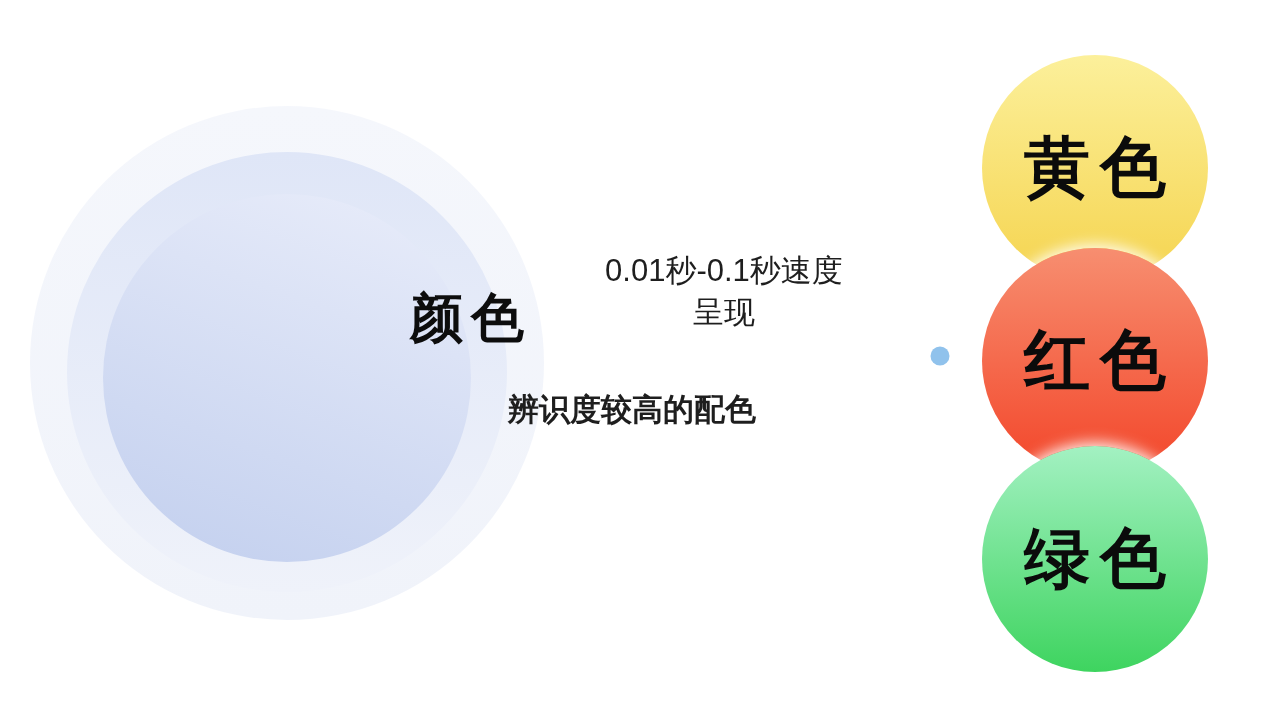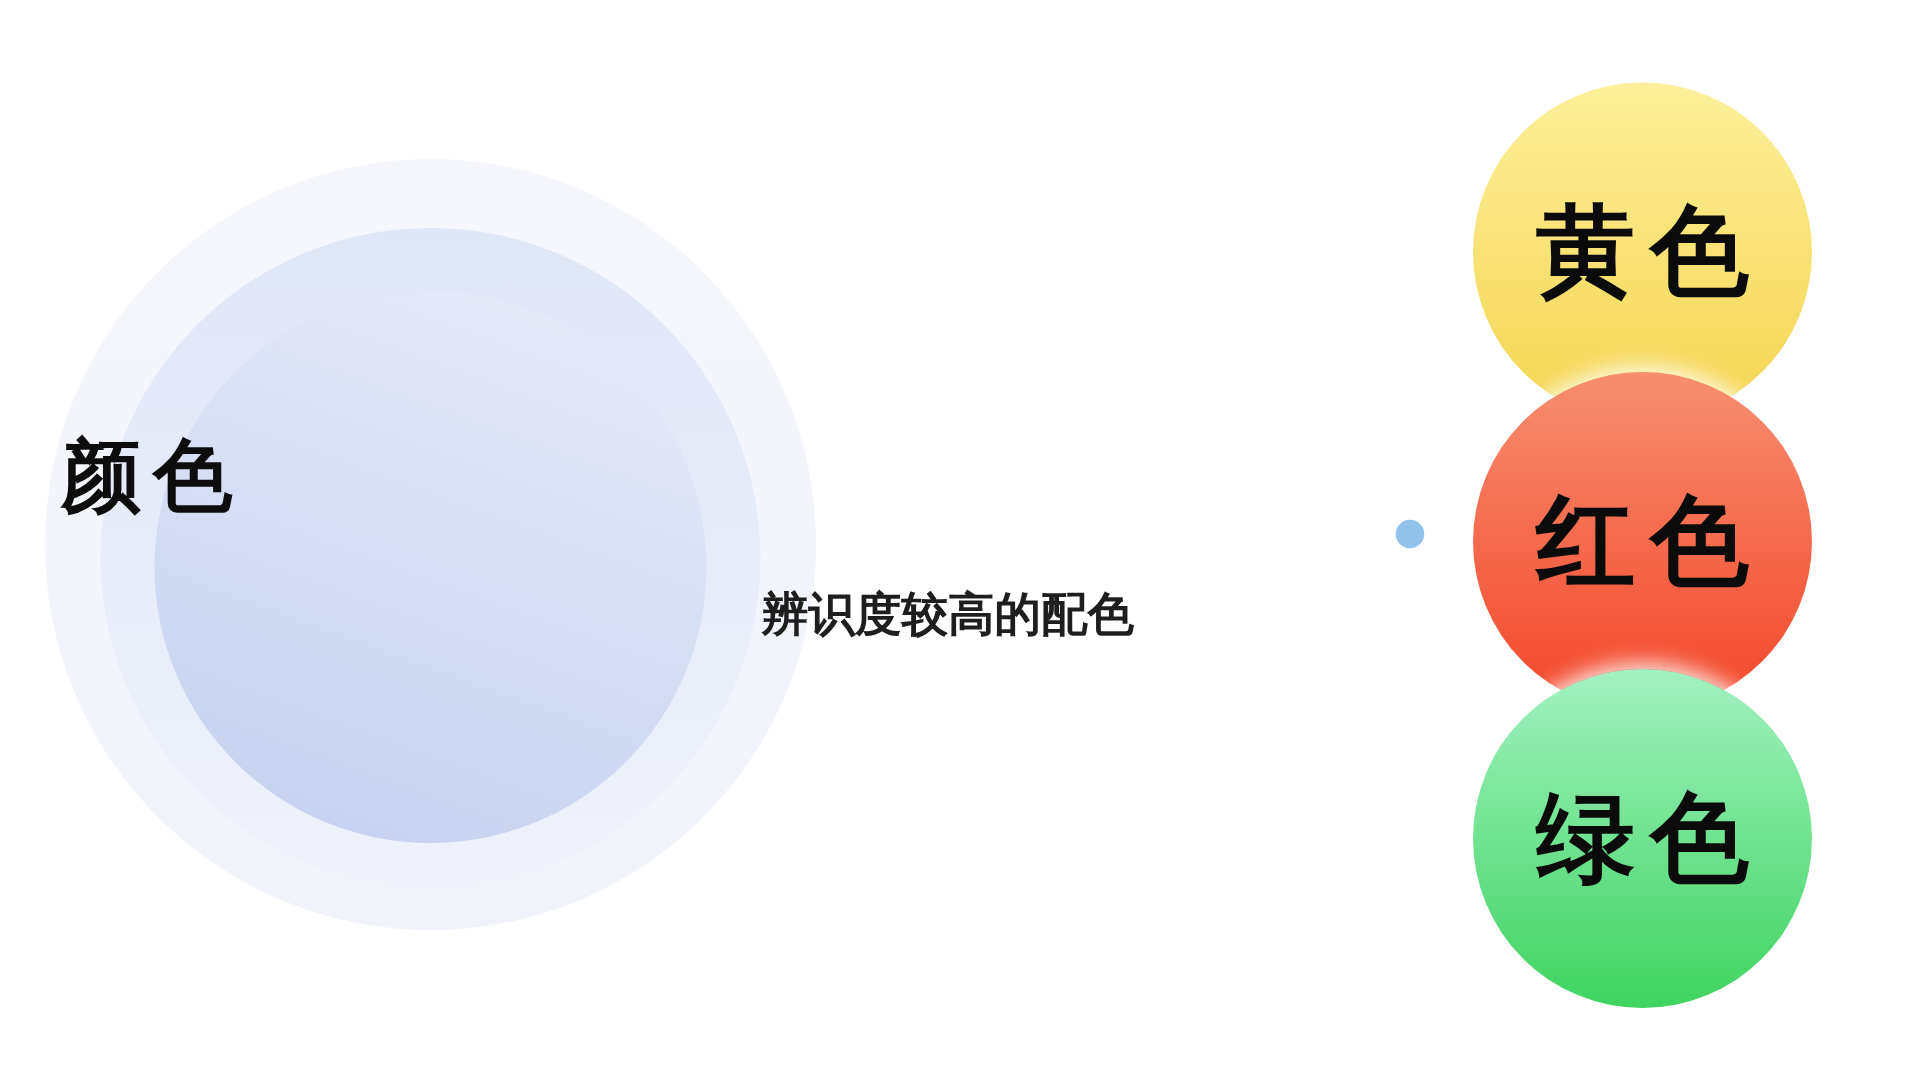--- a/index.html
+++ b/index.html
@@ -6,21 +6,21 @@
   .slide{
     position:relative;width:1280px;height:714px;background:#ffffff;overflow:hidden;
     font-family:"Liberation Sans","DejaVu Sans",sans-serif;
   }
   .circle{position:absolute;border-radius:50%;}
   
   .hero-outer{left:30px;top:106px;width:514px;height:514px;}
   .hero-middle{left:67px;top:152px;width:440px;height:440px;}
   .hero-inner{left:103px;top:194px;width:368px;height:368px;}
   .hero-title{
-    position:absolute;left:41px;top:281px;width:514px;text-align:left;
+    position:absolute;left:18px;top:281px;width:514px;text-align:right;
     font-weight:900;font-size:53px;line-height:73px;color:#0d0d0d;letter-spacing:8px;
   }
   
   .speed-label{
     position:absolute;left:508px;top:250px;width:432px;text-align:center;
     font-size:31px;line-height:42px;font-weight:300;color:#1e1e1e;
   }
   .palette-label{
     position:absolute;left:508px;top:389px;width:432px;
     font-size:31px;line-height:42px;font-weight:700;color:#1e1e1e;
@@ -43,20 +43,24 @@
 
 <div class="slide" style="background: rgb(255, 255, 255);">
 
   <div class="circle hero-outer" style="background: linear-gradient(rgb(245, 247, 252), rgb(240, 243, 250));"></div>
   <div class="circle hero-middle" style="background: linear-gradient(rgb(223, 230, 247), rgb(239, 242, 250));"></div>
   <div class="circle hero-inner" style="background: linear-gradient(200deg, rgb(233, 237, 250), rgb(194, 207, 238));"></div>
   <div class="hero-title">
     <div>颜色</div>
   </div>
 
+  <div class="speed-label">
+    <div>0.01秒-0.1秒速度</div>
+    <div>呈现</div>
+  </div>
 
   <svg class="connector" width="458" height="22">
     <defs>
       <linearGradient id="lineGrad" x1="0" y1="0" x2="1" y2="0">
         <stop offset="0" stop-color="#3B74B9"></stop>
         <stop offset="1" stop-color="#A9CDEF"></stop>
       </linearGradient>
     </defs>
     <line x1="2" y1="11" x2="433" y2="11" stroke="url(#lineGrad)" stroke-width="4" stroke-dasharray="10 12" stroke-linecap="round"></line>
     <circle cx="447" cy="11" r="9.5" fill="#90C2EC"></circle>

